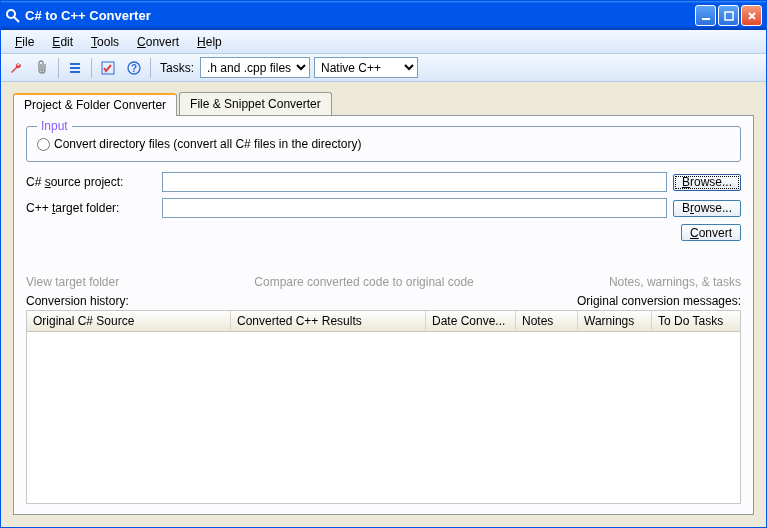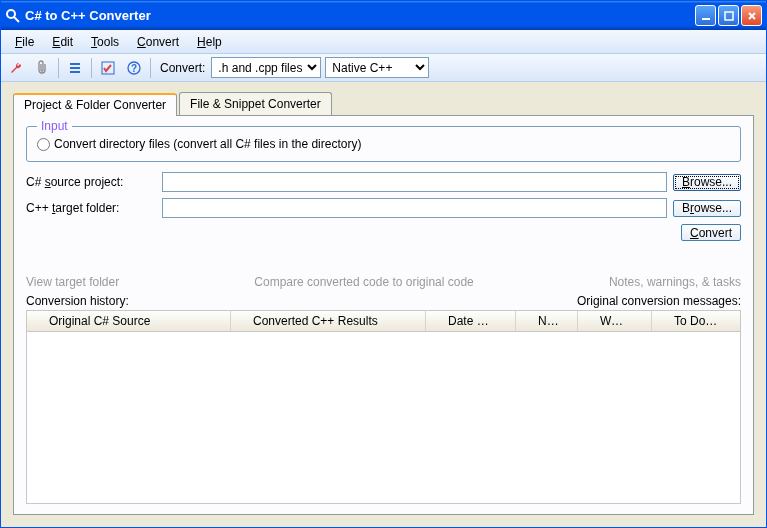--- a/index.html
+++ b/index.html
@@ -32,21 +32,21 @@
 .formrow { display: flex; align-items: center; gap: 6px; margin-bottom: 6px; }
 .formrow .lbl { width: 130px; }
 .formrow input[type=text] { flex: 1; height: 20px; border: 1px solid #7b9ebd; padding: 0 3px; font-family: inherit; font-size: 12px; }
 .btn { height: 17px; min-width: 58px; border: 1px solid #3C7FB1; background: linear-gradient(to bottom, #fefefe, #e7eef7); font-family: inherit; font-size: 12px; padding: 0 8px; border-radius: 2px; }
 .btn.focus { outline: 1px dotted #000; outline-offset: -3px; border: 1px solid #2a5fa0; }
 .rowright { display: flex; justify-content: flex-end; margin-bottom: 14px; }
 .linklabels { display: flex; justify-content: space-between; color: #9a9a9a; margin-bottom: 5px; margin-top: 20px; }
 .histlabels { display: flex; justify-content: space-between; margin-bottom: 2px; }
 .tablewrap { flex: 1; border: 1px solid #c8c8c8; background: #fff; display: flex; flex-direction: column; }
 .thead { display: flex; background: linear-gradient(to bottom, #fefefe, #ECE9D8); border-bottom: 1px solid #c8c8c8; }
-.th { padding: 3px 22px; border-right: 1px solid #d8d4c8; font-weight: normal; text-align: left; overflow: hidden; white-space: nowrap; text-overflow: ellipsis; }
+.th { padding: 3px 6px; border-right: 1px solid #d8d4c8; font-weight: normal; text-align: left; overflow: hidden; white-space: nowrap; text-overflow: ellipsis; }
 .th.c1 { width: 204px; } .th.c2 { width: 195px; } .th.c3 { width: 90px; } .th.c4 { width: 62px; } .th.c5 { width: 74px; } .th.c6 { flex: 1; border-right: none; }
 .tbody { flex: 1; }
 input[type=radio] { width: 13px; height: 13px; accent-color: #2c6; }
 </style>
 </head>
 <body>
 
 <div class="window">
   <div class="titlebar">
     <span class="icon">
@@ -110,21 +110,21 @@
           <path d="M4 8l2 3 5-6" fill="none" stroke="#d44" stroke-width="2"></path>
         </svg>
       </div>
     <div class="tbtn">
         <svg width="16" height="16" viewBox="0 0 16 16">
           <circle cx="8" cy="8" r="6" fill="none" stroke="#2a6bd4" stroke-width="1.3"></circle>
           <text x="8" y="12" text-anchor="middle" font-size="10" fill="#2a6bd4" font-weight="bold">?</text>
         </svg>
       </div>
     <div class="tsep"></div>
-    <span class="tlabel">Convert:</span>
+    <span class="tlabel">Tasks:</span>
     <select class="tselect" style="width:110px"><option>.h and .cpp files</option></select>
     <select class="tselect" style="width:104px"><option>Native C++</option></select>
   </div>
 
   <div class="content">
     <div class="tabs">
       <div class="tab active">Project &amp; Folder Converter</div>
       <div class="tab">File &amp; Snippet Converter</div>
     </div>
     <div class="tabpanel">

